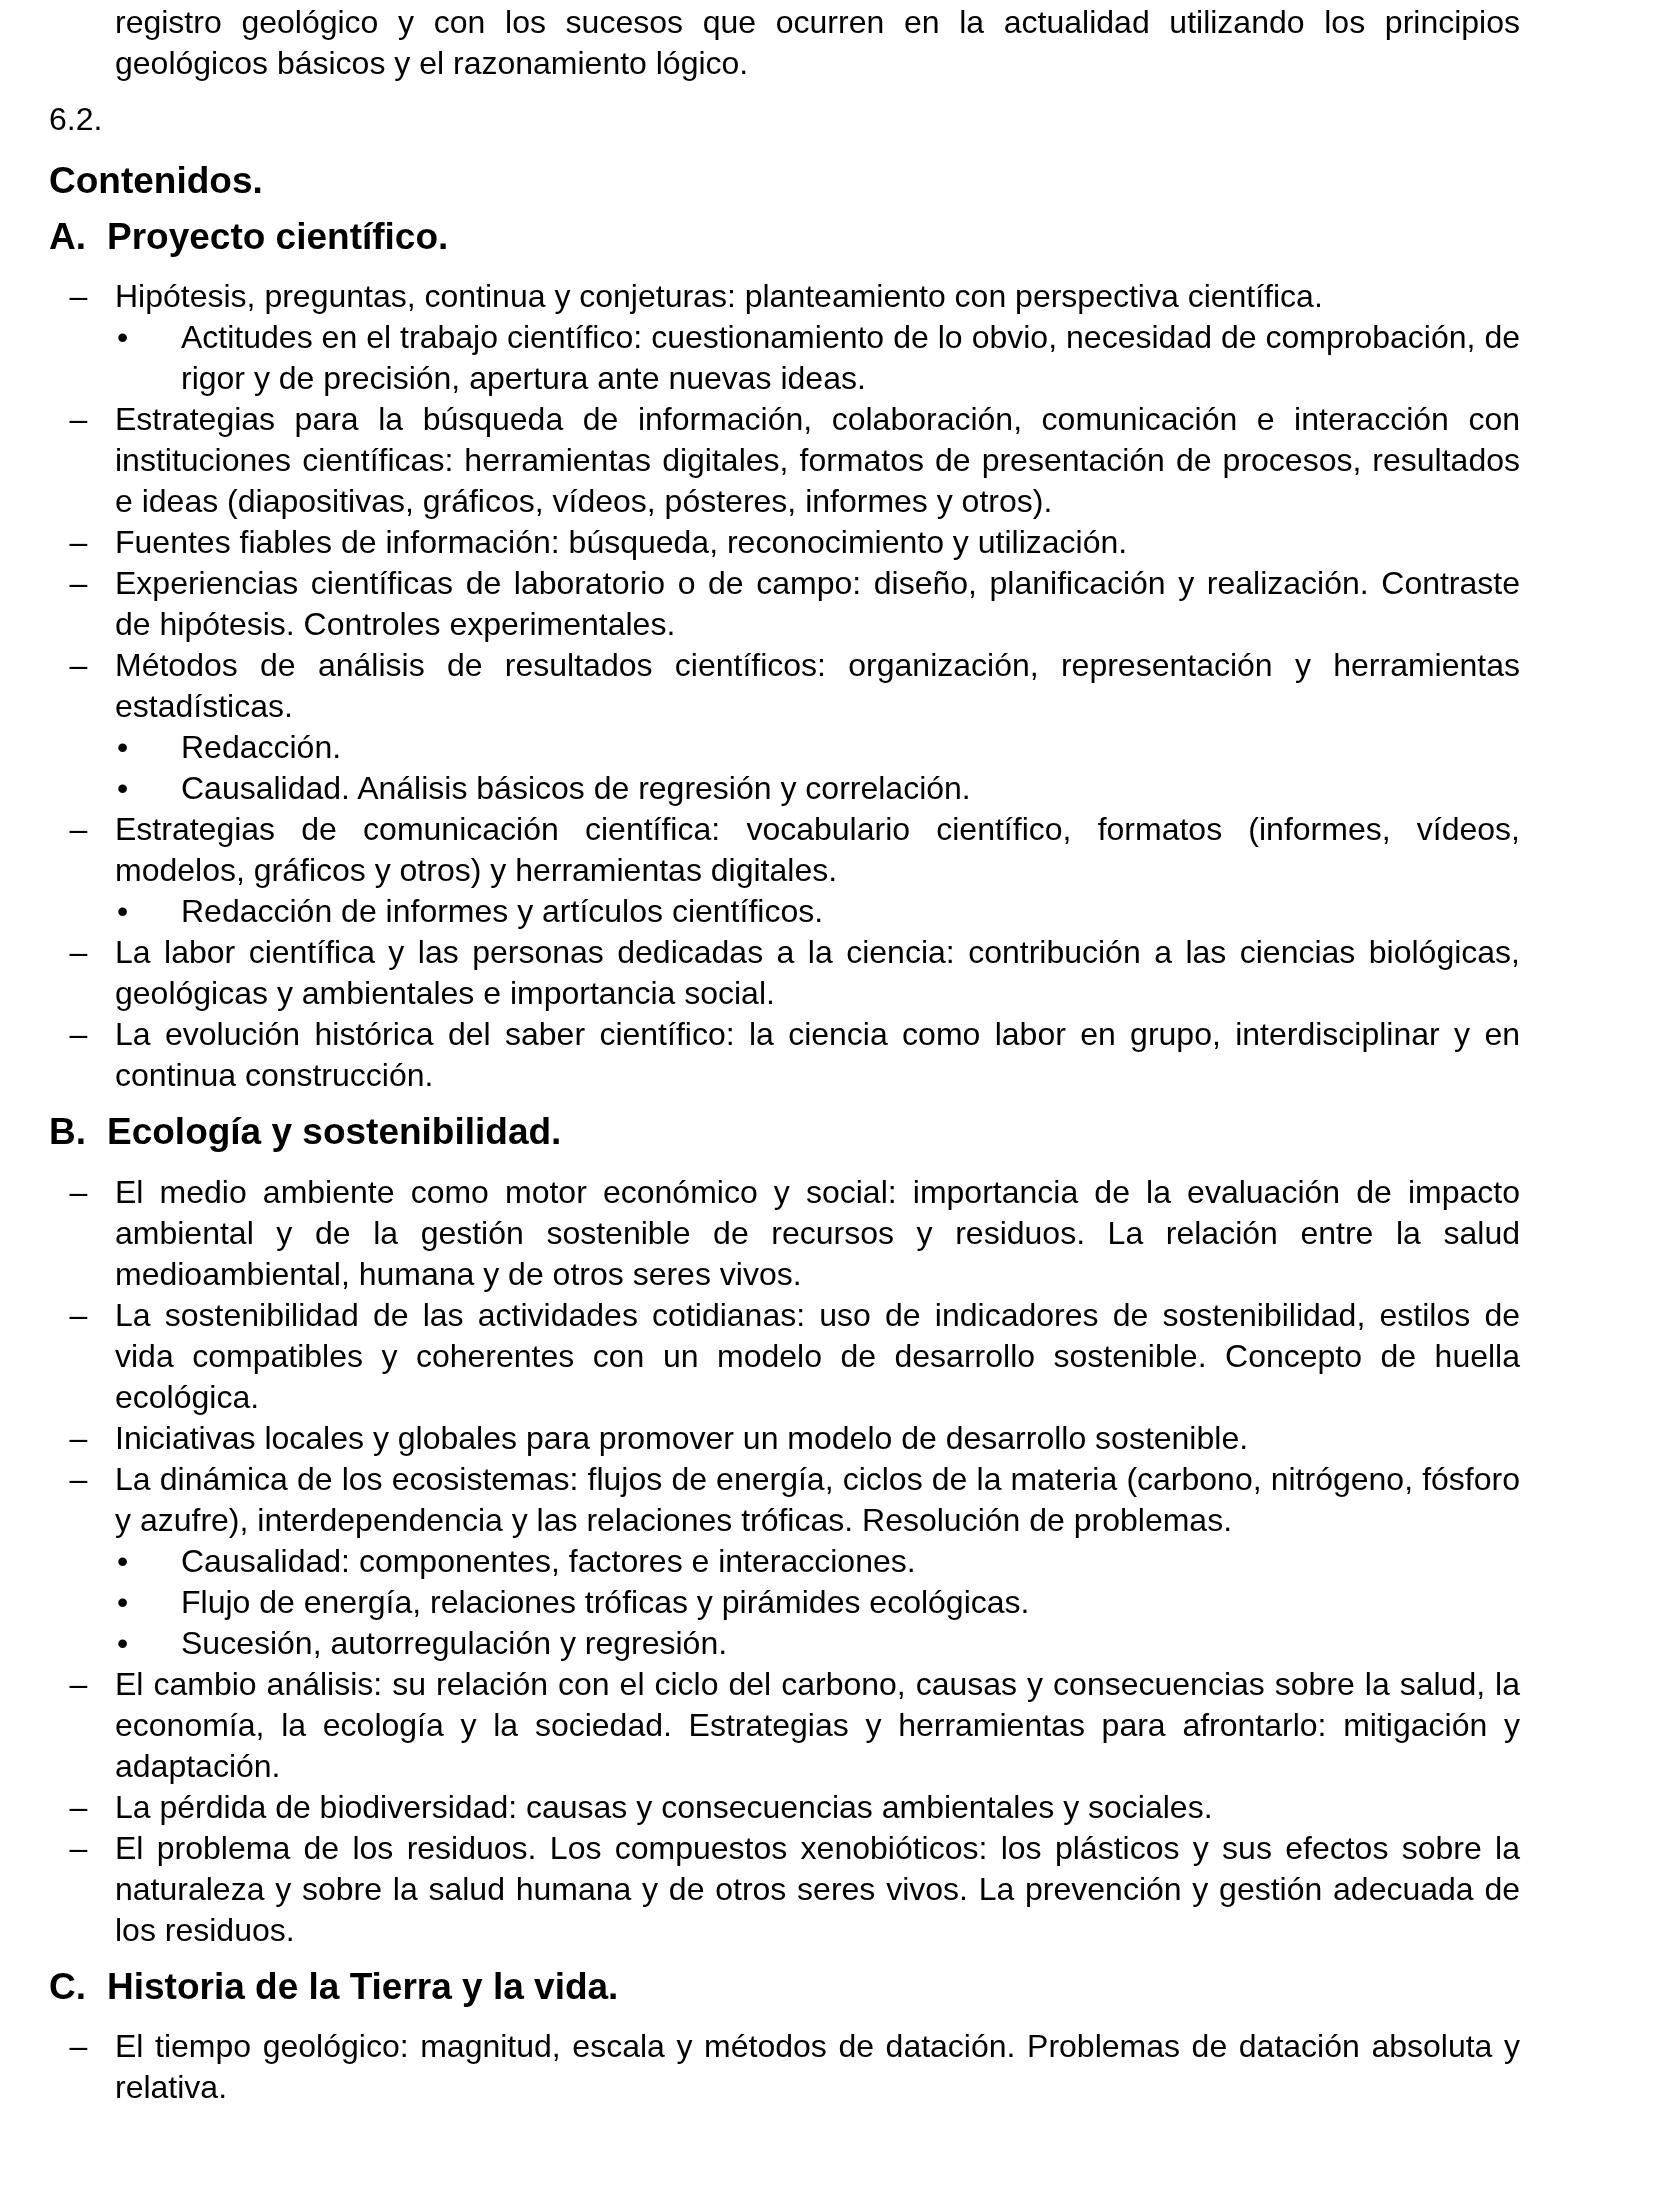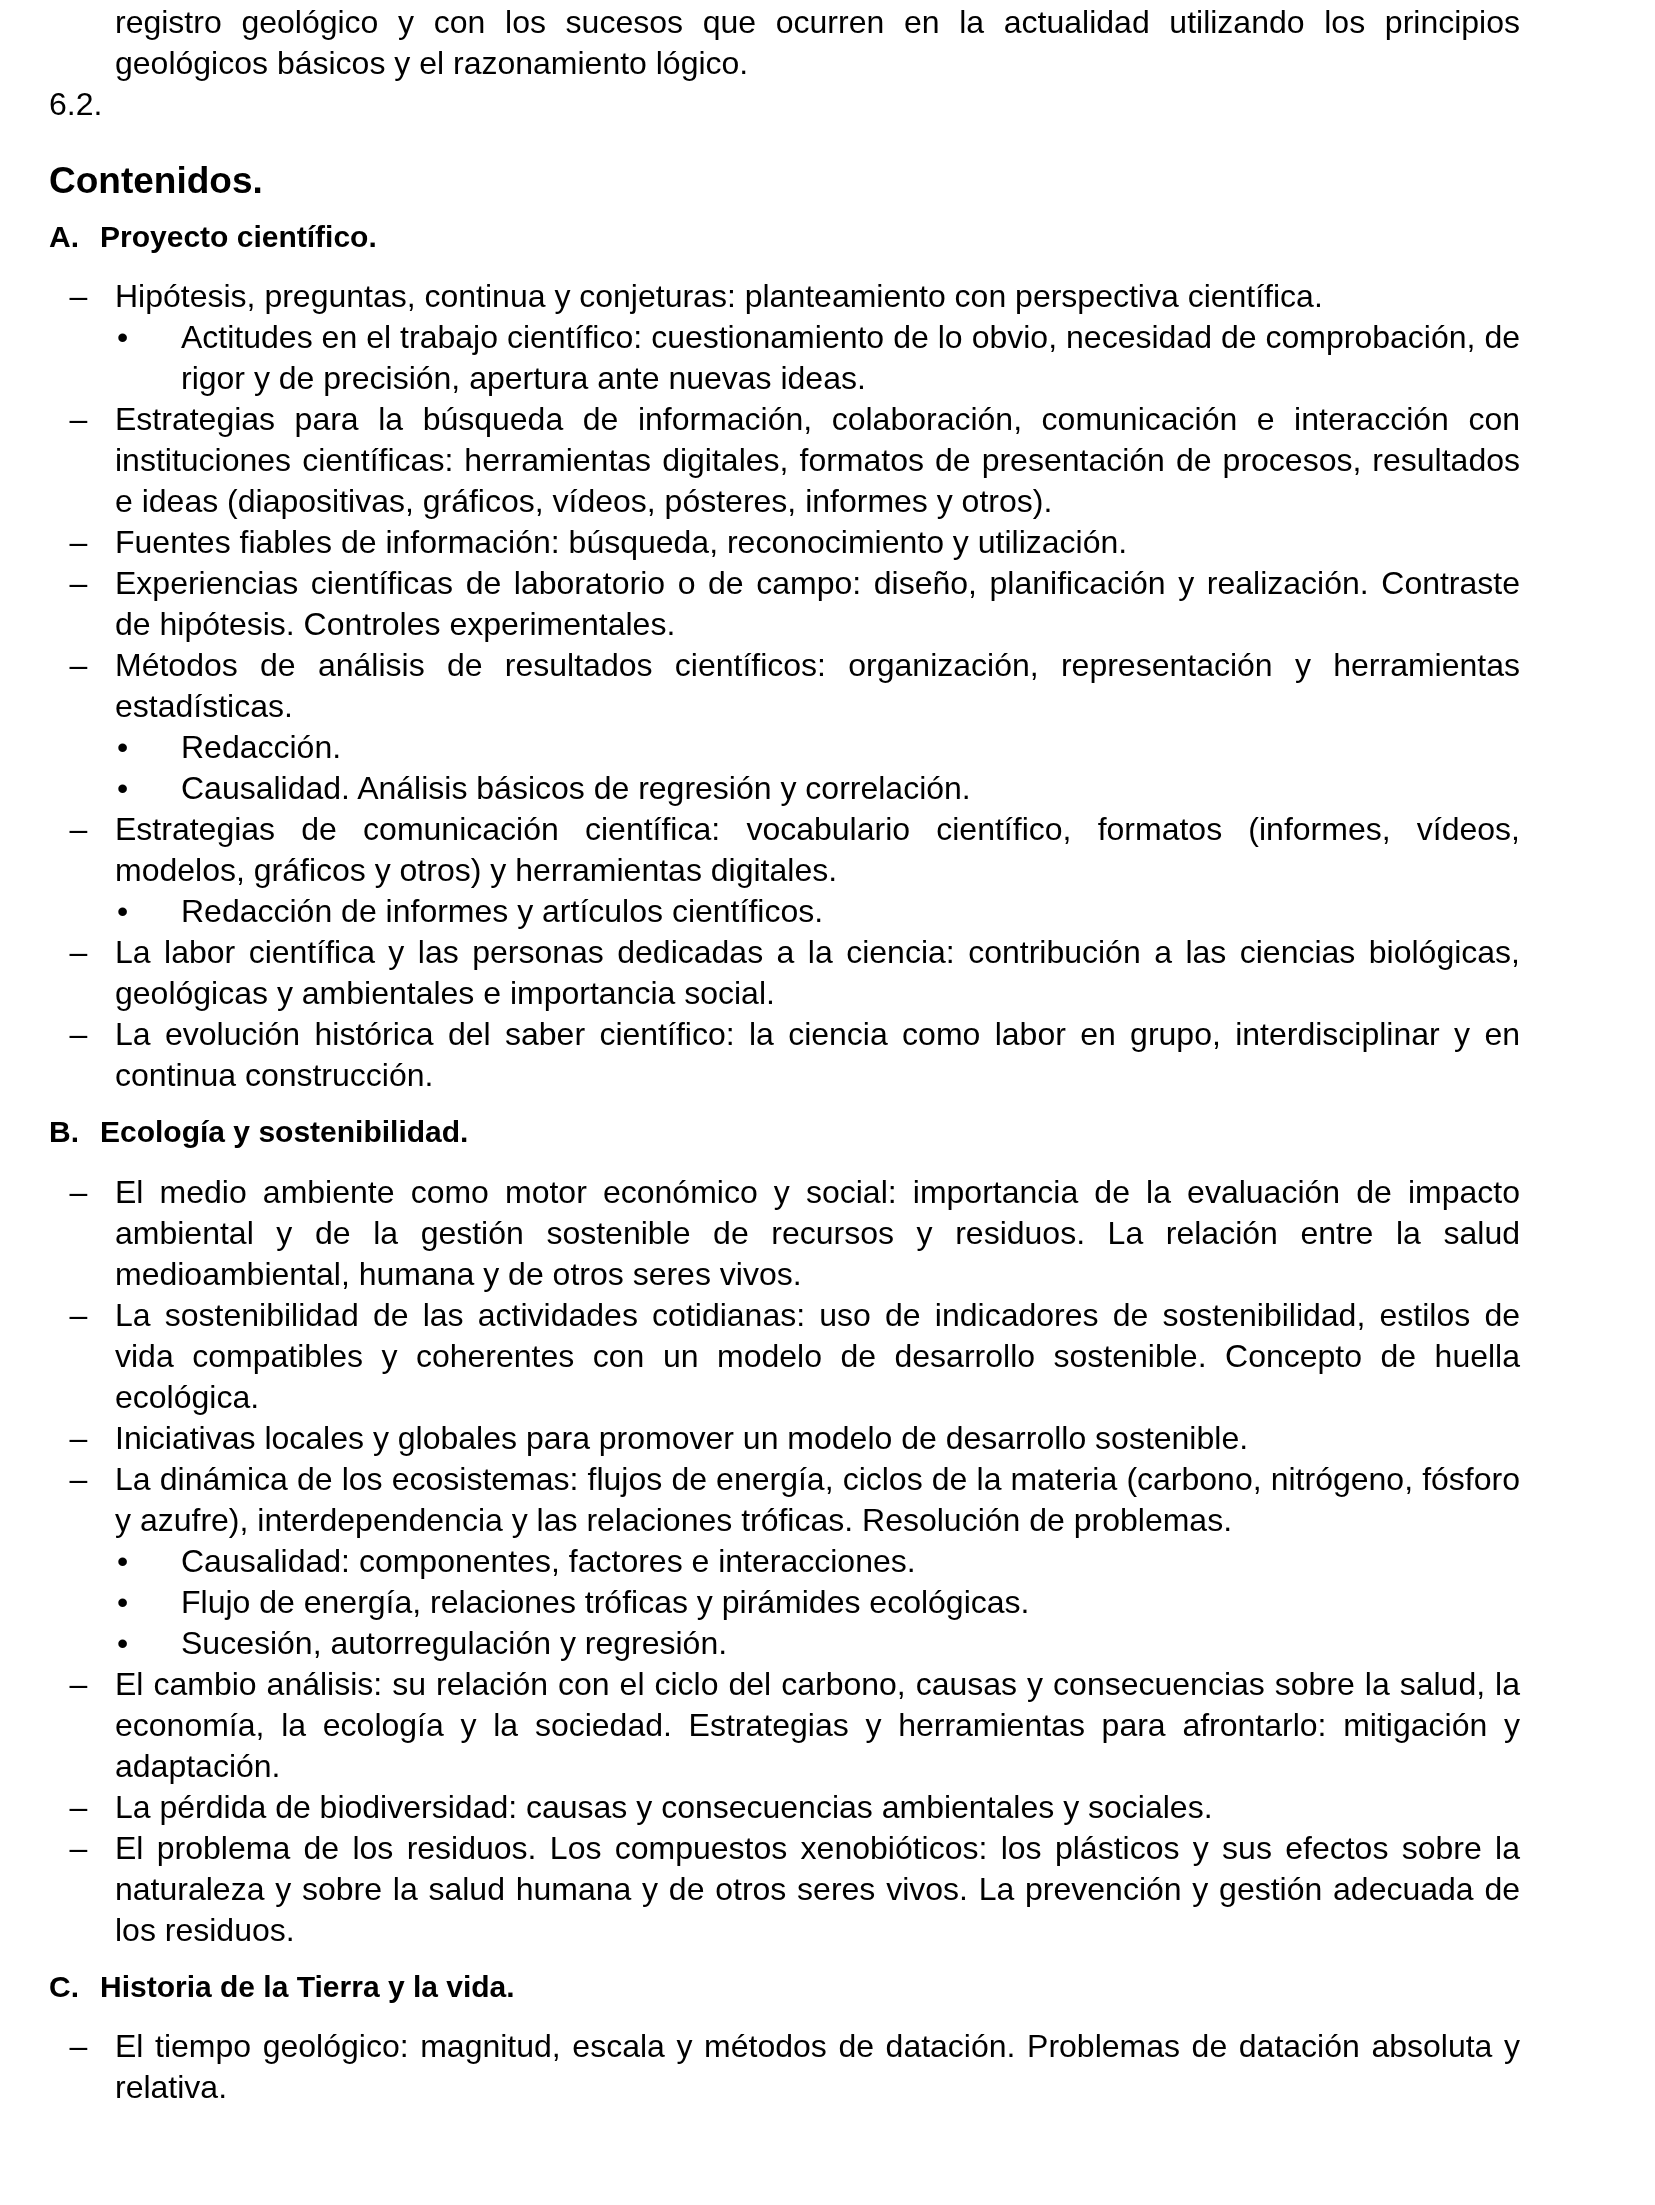--- a/index.html
+++ b/index.html
@@ -16,38 +16,38 @@
   .page {
     box-sizing: border-box;
     width: 1631px;
     padding: 1.5px 111px 15px 49px;
   }
   .jus { text-align: justify; }
   p, div { margin: 0; }
 
   
   .hang { position: relative; padding-left: 66px; }
-  .num { position: absolute; left: 0; top: 0; }
+  .num { position: absolute; left: 0; top: 15px; }
 
   
   .item { position: relative; text-align: justify; }
   .item.dash { padding-left: 66px; }
   .item.dash > .marker { position: absolute; left: 20.4px; top: 0; }
   .item.bullet { padding-left: 132px; }
   .item.bullet > .marker { position: absolute; left: 68px; top: 0; }
 
   
   .h-contents {
     font-weight: bold;
     font-size: 37px;
     margin-top: 76px;
   }
   .h-section {
     font-weight: bold;
-    font-size: 30px;
+    font-size: 37px;
     margin-top: 15px;
     margin-bottom: 19.6px;
   }
   .h-section .sec-title { margin-left: 21px; }
 </style>
 </head>
 <body>
 
 <div class="page">
 

